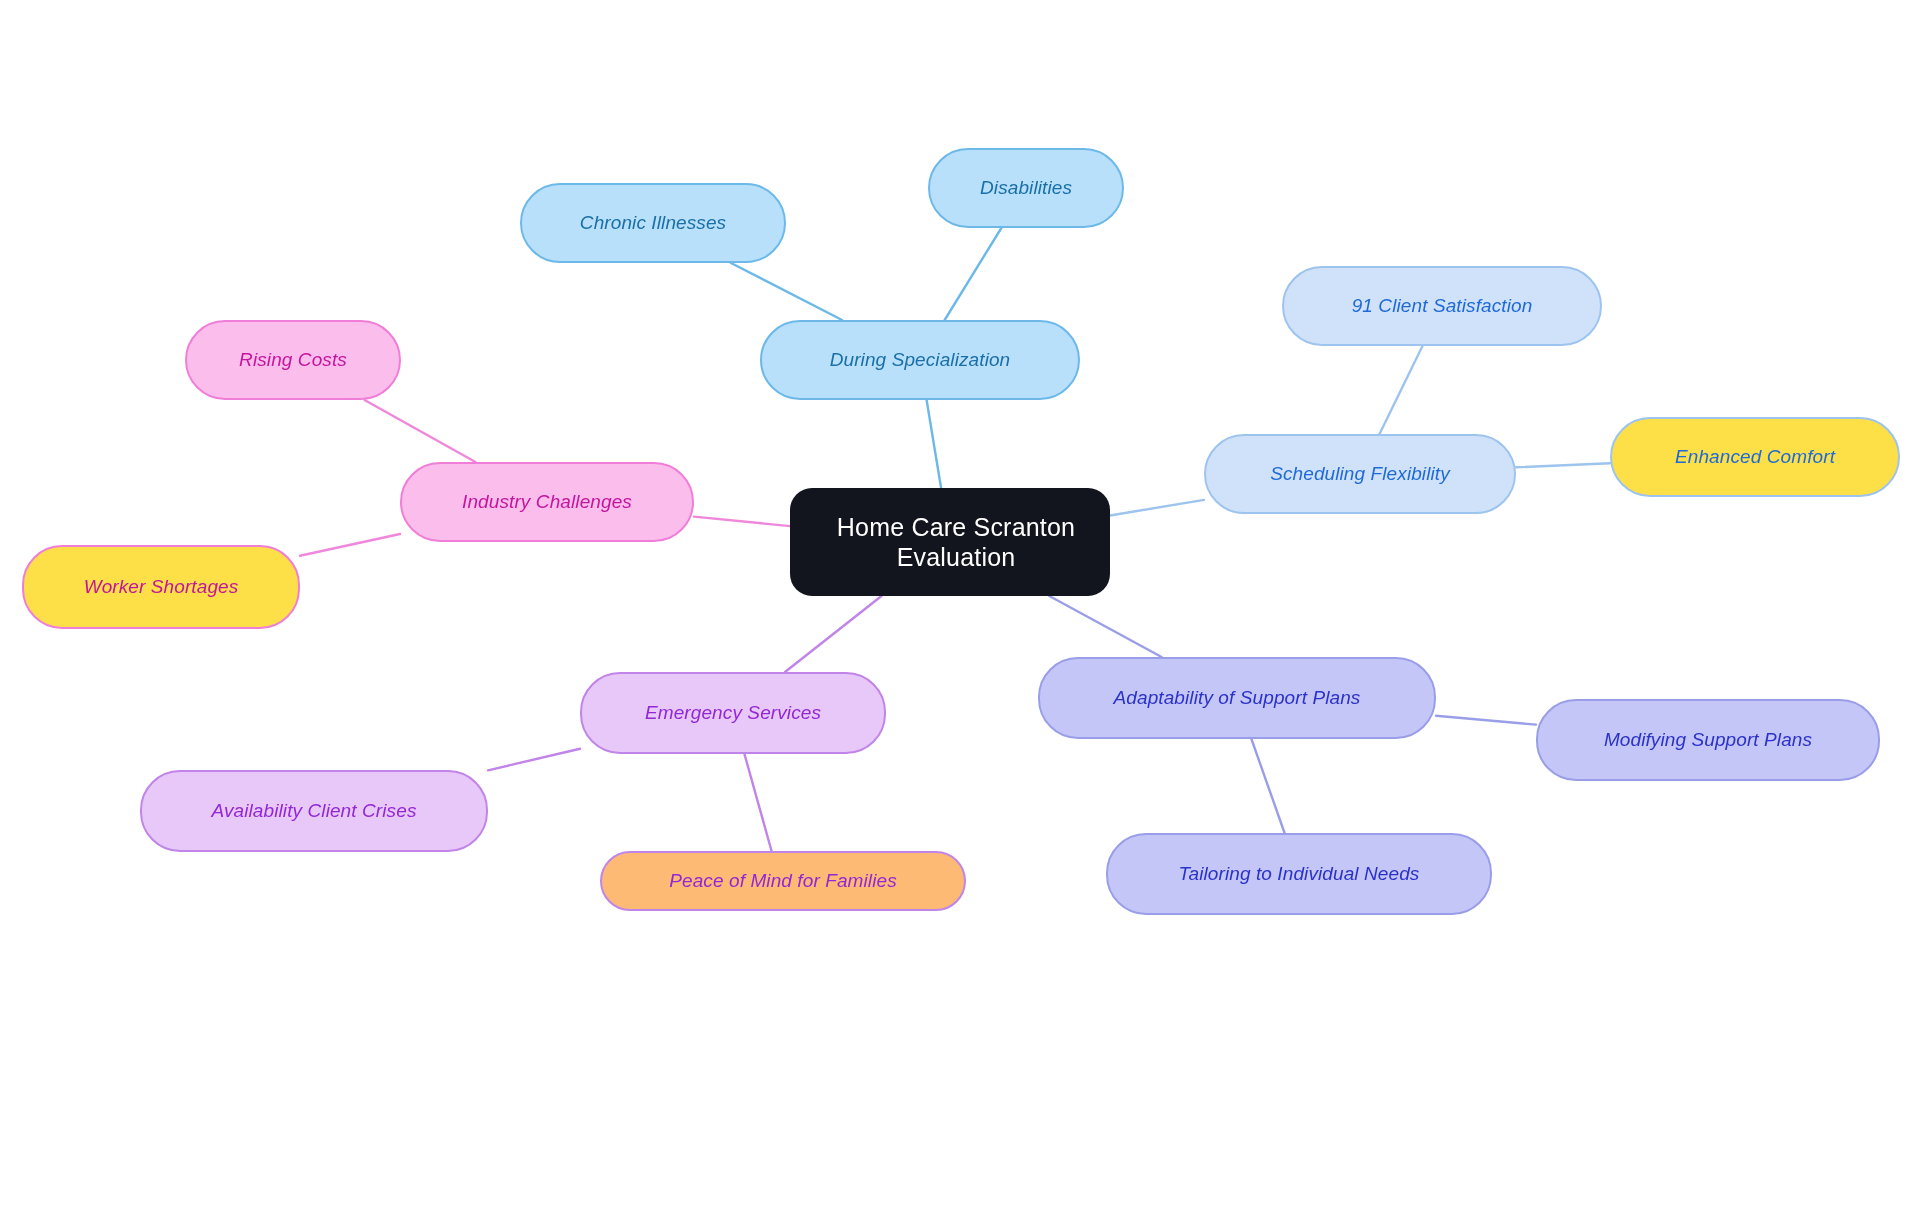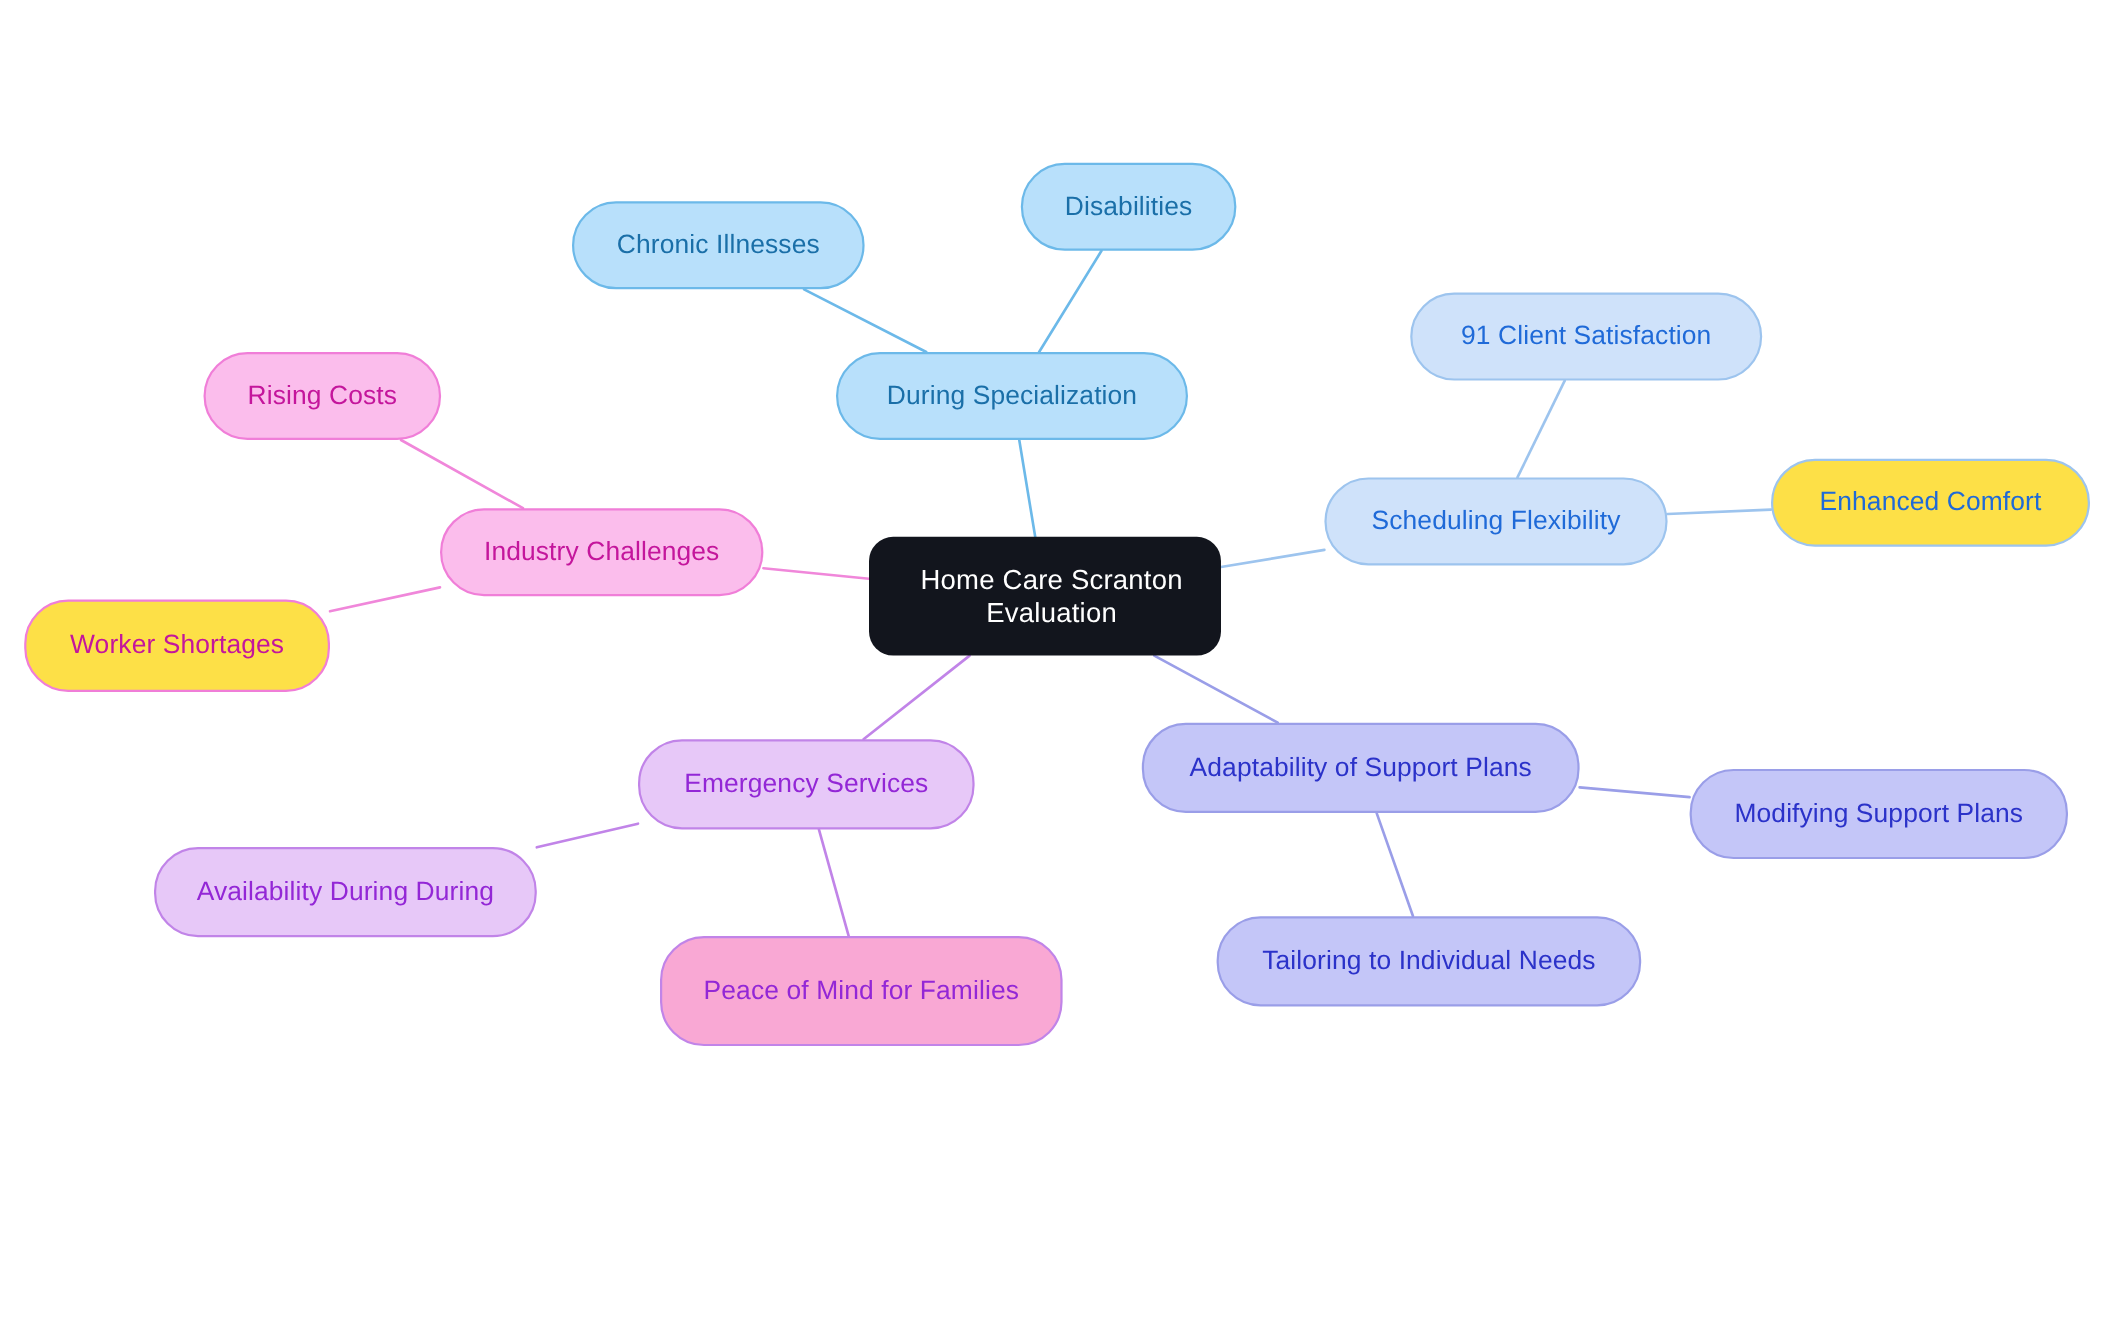--- a/index.html
+++ b/index.html
@@ -45,22 +45,23 @@
   .node.root {
     border-radius: 22px;
     border-width: 0;
     color: #ffffff;
     background: #12151d;
     font-size: 25px;
     letter-spacing: 0.2px;
     padding-left: 26px;
   }
   .node.branch, .node.leaf {
-    font-size: 24px;
+    font-size: 19px;
     letter-spacing: 0.1px;
+    font-style: italic;
   }
   #logo {
     position: absolute;
     left: 1366px;
     top: 1098px;
     width: 510px;
     height: 104px;
   }
   .logo-main {
     position: absolute;
@@ -119,20 +120,20 @@
       <div class="node branch" style="left: 760px; top: 320px; width: 320px; height: 80px; background: rgb(184, 224, 251); border-color: rgb(108, 185, 233); color: rgb(26, 111, 168);"><span>During Specialization</span></div>
       <div class="node leaf" style="left: 520px; top: 183px; width: 266px; height: 80px; background: rgb(184, 224, 251); border-color: rgb(108, 185, 233); color: rgb(26, 111, 168);"><span>Chronic Illnesses</span></div>
       <div class="node leaf" style="left: 928px; top: 148px; width: 196px; height: 80px; background: rgb(184, 224, 251); border-color: rgb(108, 185, 233); color: rgb(26, 111, 168);"><span>Disabilities</span></div>
       <div class="node branch" style="left: 400px; top: 462px; width: 294px; height: 80px; background: rgb(251, 189, 236); border-color: rgb(240, 126, 216); color: rgb(196, 22, 156);"><span>Industry Challenges</span></div>
       <div class="node leaf" style="left: 185px; top: 320px; width: 216px; height: 80px; background: rgb(251, 189, 236); border-color: rgb(240, 126, 216); color: rgb(196, 22, 156);"><span>Rising Costs</span></div>
       <div class="node leaf" style="left: 22px; top: 545px; width: 278px; height: 84px; background: #fde047; border-color: rgb(240, 126, 216); color: rgb(196, 22, 156);"><span>Worker Shortages</span></div>
       <div class="node branch" style="left: 1204px; top: 434px; width: 312px; height: 80px; background: rgb(207, 226, 250); border-color: rgb(157, 196, 238); color: rgb(31, 106, 216);"><span>Scheduling Flexibility</span></div>
       <div class="node leaf" style="left: 1282px; top: 266px; width: 320px; height: 80px; background: rgb(207, 226, 250); border-color: rgb(157, 196, 238); color: rgb(31, 106, 216);"><span>91 Client Satisfaction</span></div>
       <div class="node leaf" style="left: 1610px; top: 417px; width: 290px; height: 80px; background: #fde047; border-color: rgb(157, 196, 238); color: rgb(31, 106, 216);"><span>Enhanced Comfort</span></div>
       <div class="node branch" style="left: 580px; top: 672px; width: 306px; height: 82px; background: rgb(231, 200, 248); border-color: rgb(193, 132, 232); color: rgb(147, 39, 214); align-items: center;"><span>Emergency Services</span></div>
-      <div class="node leaf" style="left: 140px; top: 770px; width: 348px; height: 82px; background: rgb(231, 200, 248); border-color: rgb(193, 132, 232); color: rgb(147, 39, 214);"><span>Availability During During</span></div>
-      <div class="node leaf" style="left: 600px; top: 851px; width: 366px; height: 100px; background: #f9a8d4; border-color: rgb(193, 132, 232); color: rgb(147, 39, 214);"><span>Peace of Mind for Families</span></div>
+      <div class="node leaf" style="left: 140px; top: 770px; width: 348px; height: 82px; background: rgb(231, 200, 248); border-color: rgb(193, 132, 232); color: rgb(147, 39, 214);"><span>Availability Client Crises</span></div>
+      <div class="node leaf" style="left: 600px; top: 851px; width: 366px; height: 60px; background: #fdba74; border-color: rgb(193, 132, 232); color: rgb(147, 39, 214);"><span>Peace of Mind for Families</span></div>
       <div class="node branch" style="left: 1038px; top: 657px; width: 398px; height: 82px; background: rgb(196, 198, 248); border-color: rgb(154, 158, 232); color: rgb(43, 50, 201);"><span>Adaptability of Support Plans</span></div>
       <div class="node leaf" style="left: 1536px; top: 699px; width: 344px; height: 82px; background: rgb(196, 198, 248); border-color: rgb(154, 158, 232); color: rgb(43, 50, 201);"><span>Modifying Support Plans</span></div>
       <div class="node leaf" style="left: 1106px; top: 833px; width: 386px; height: 82px; background: rgb(196, 198, 248); border-color: rgb(154, 158, 232); color: rgb(43, 50, 201);"><span>Tailoring to Individual Needs</span></div>
     </div>
 
 </div>
 
 </body></html>

